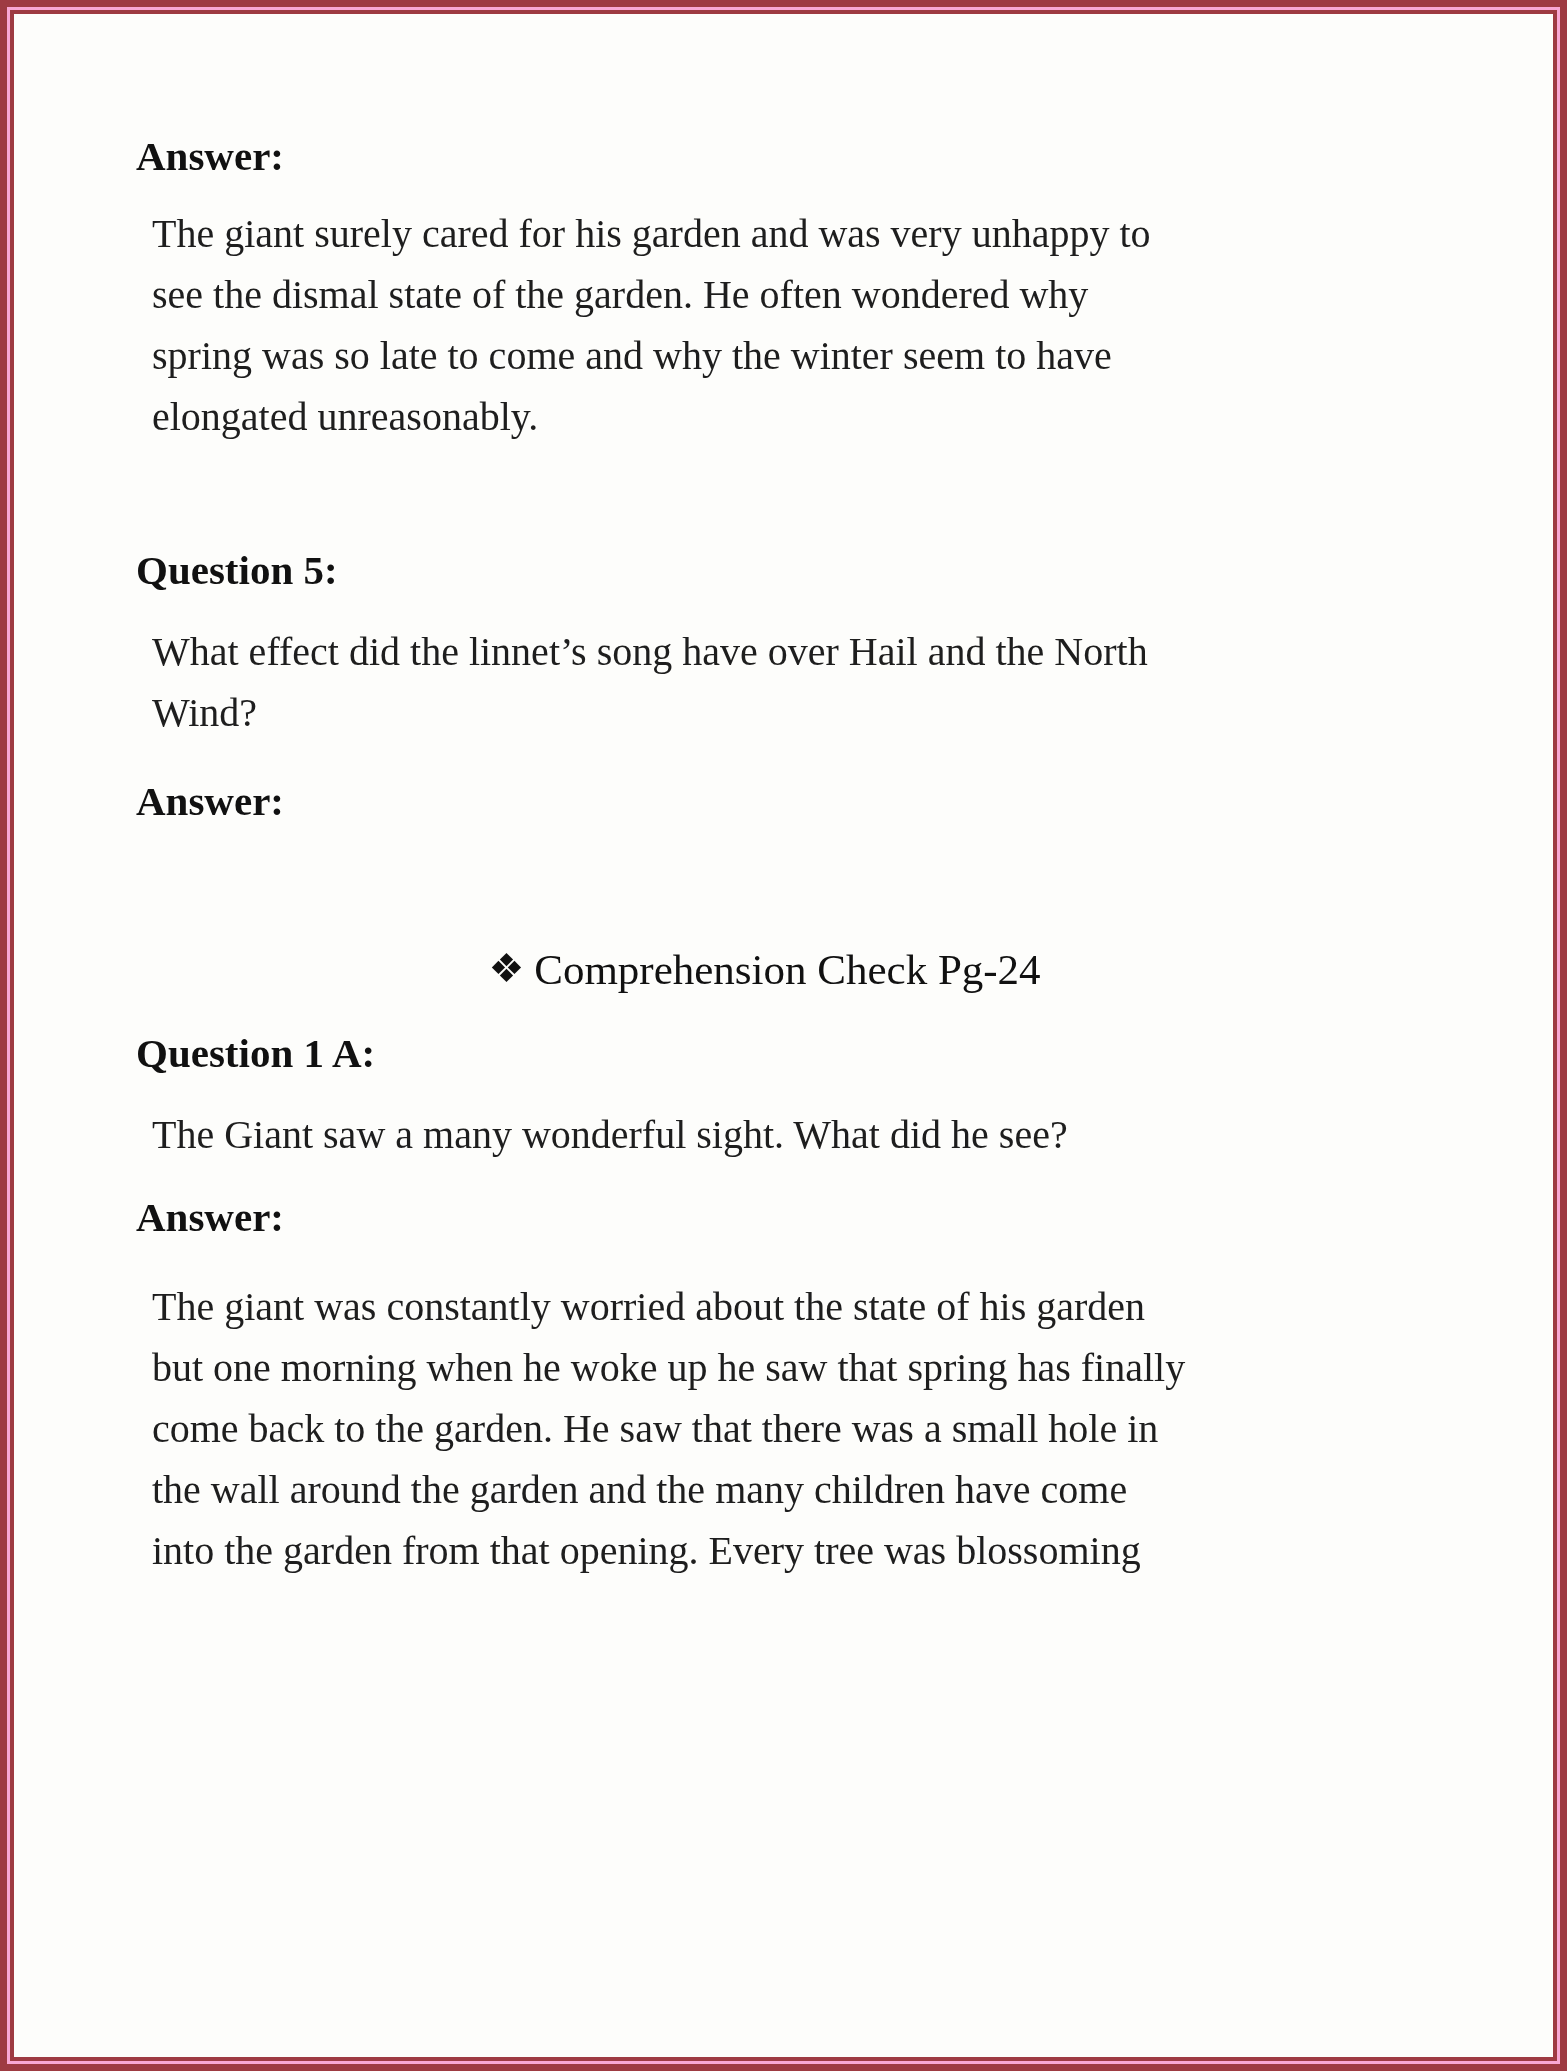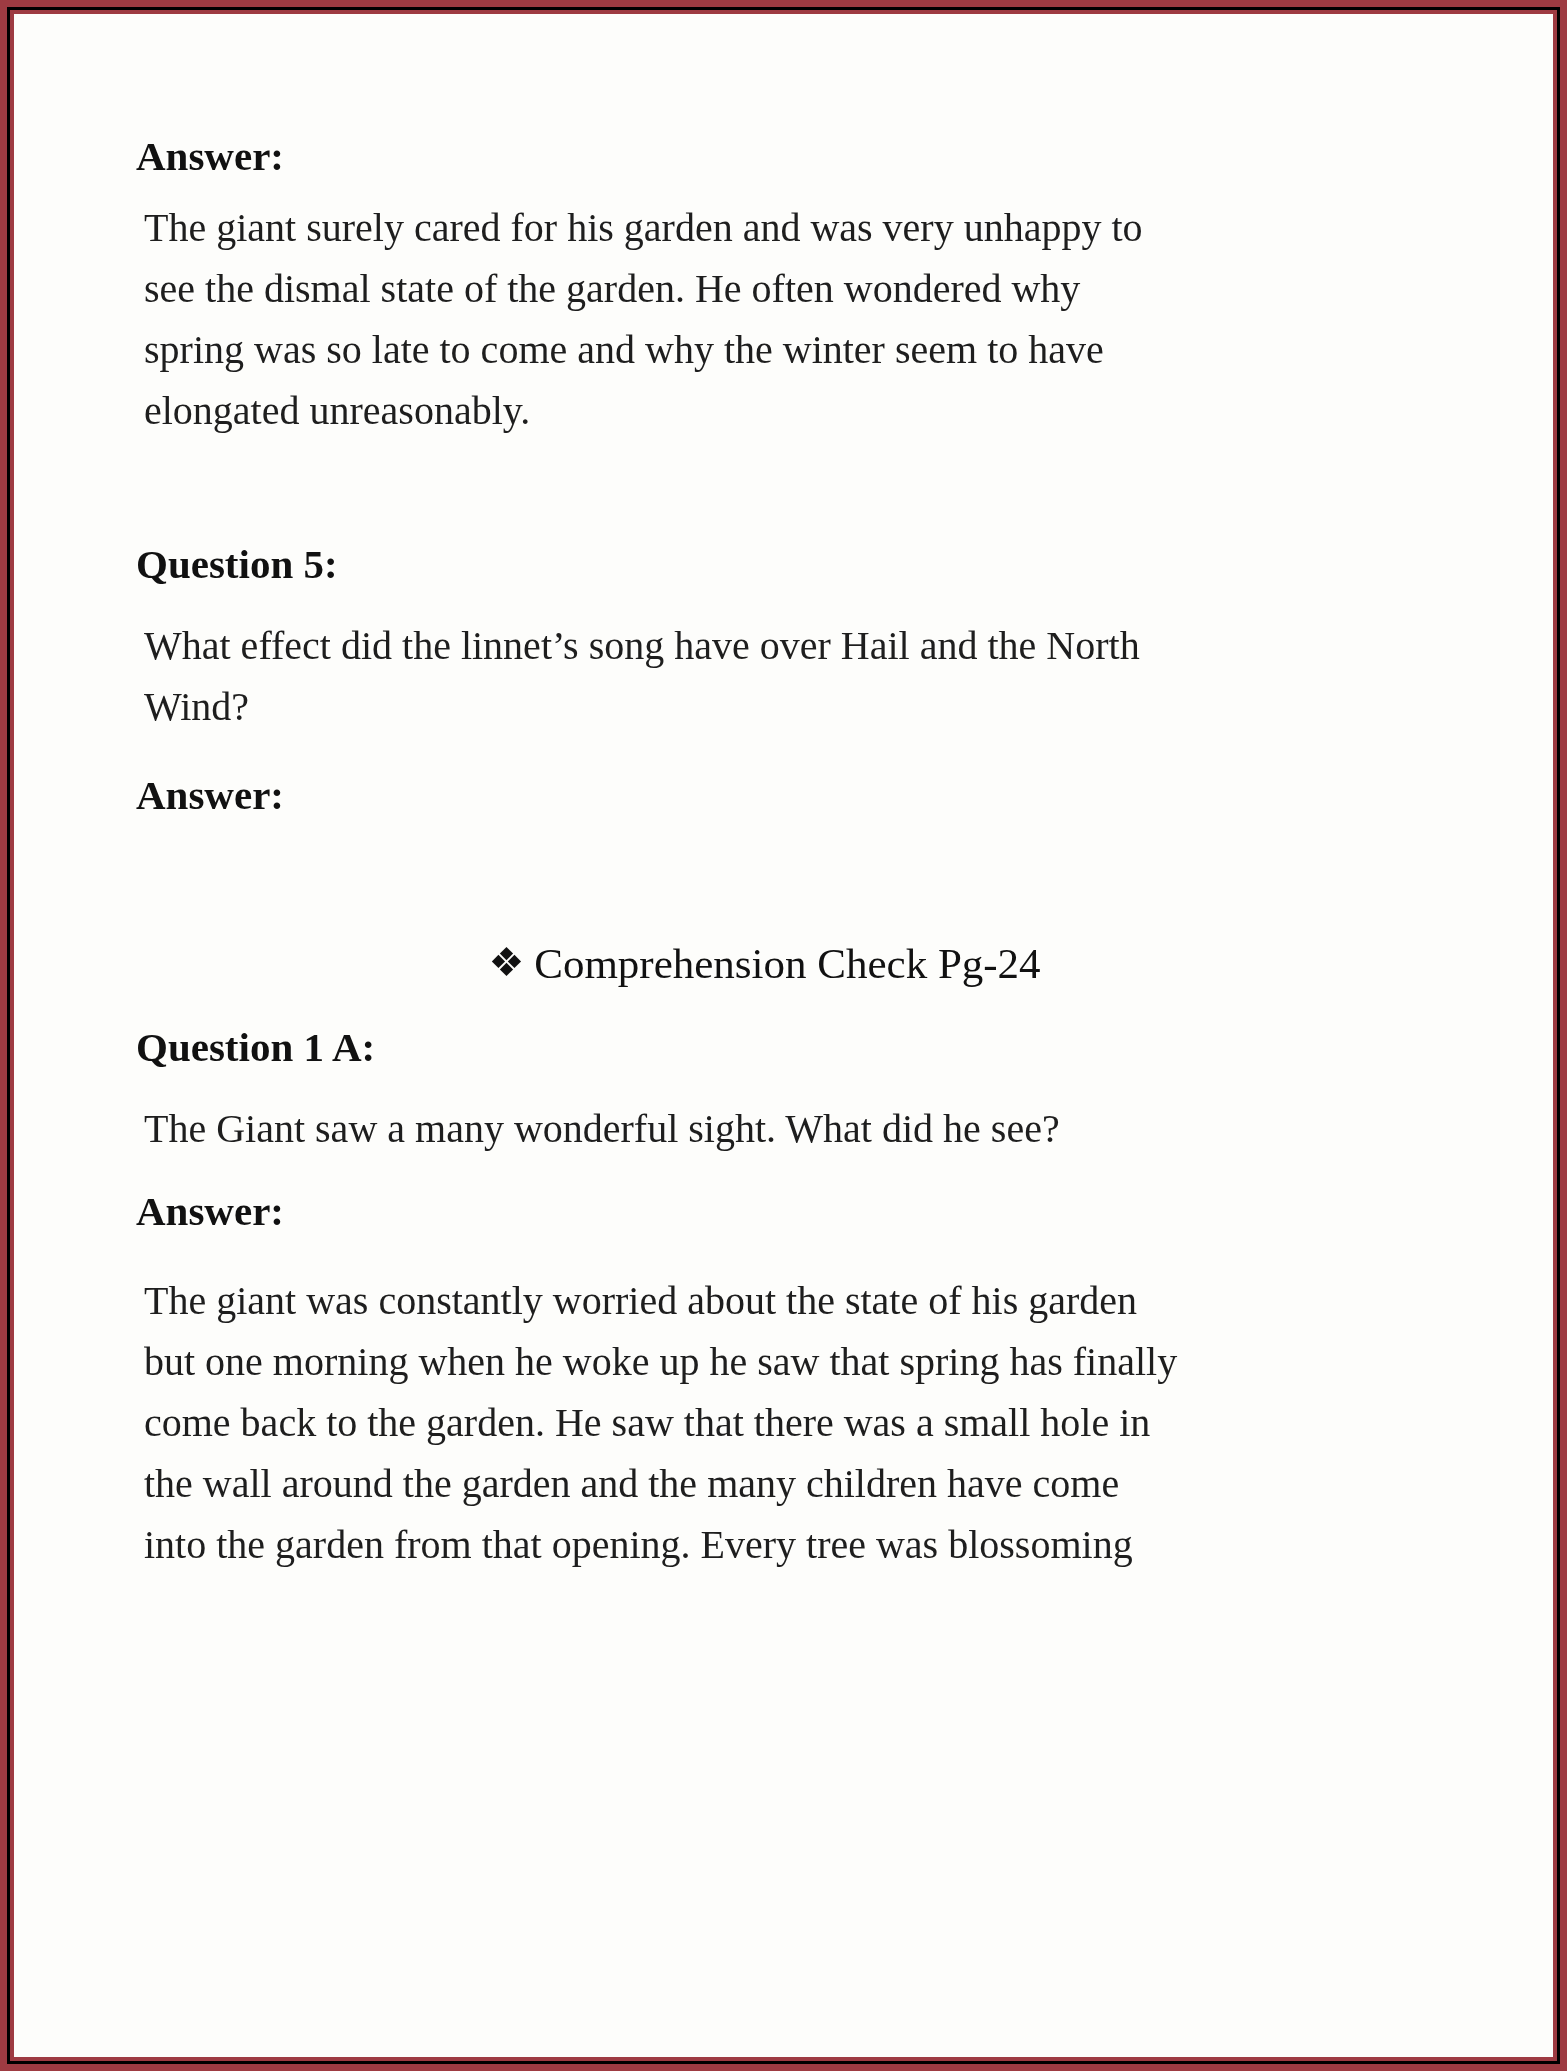--- a/index.html
+++ b/index.html
@@ -12,21 +12,21 @@
     height: 2071px;
     box-sizing: border-box;
     background: #9e3b42;       
     padding: 7px;
     font-family: "Liberation Serif", "DejaVu Serif", serif;
   }
   .frame-gap {
     width: 100%;
     height: 100%;
     box-sizing: border-box;
-    background: #000000;       
+    background: #f9a8d4;       
     padding: 3px;
   }
   .frame-inner {
     width: 100%;
     height: 100%;
     box-sizing: border-box;
     border: 4px solid #9e3b42; 
     background: #fdfdfb;
     overflow: hidden;
   }
@@ -43,21 +43,21 @@
     color: #111111;
   }
   .heading.mb-sm  { margin-bottom: 10px; }
   .heading.mt-section { margin-top: 93px; }
   .heading.mt-md  { margin-top: 28px; }
   .heading.mt-md2 { margin-top: 22px; }
   .heading.mb-lg  { margin-bottom: 28px; }
   .para {
     font-size: 40px;
     line-height: 61px;
-    margin: 8px;
+    margin: 16px;
     white-space: pre-line;     
     color: #1e1e1e;
     max-width: 1320px;
   }
   .section-title {
     margin: 106px 60px 20px 0;
     text-align: center;
     font-weight: normal;
     font-size: 43px;
     line-height: 64px;

